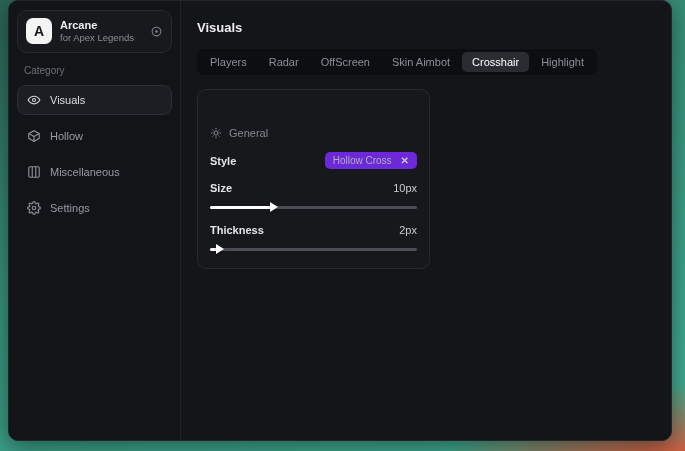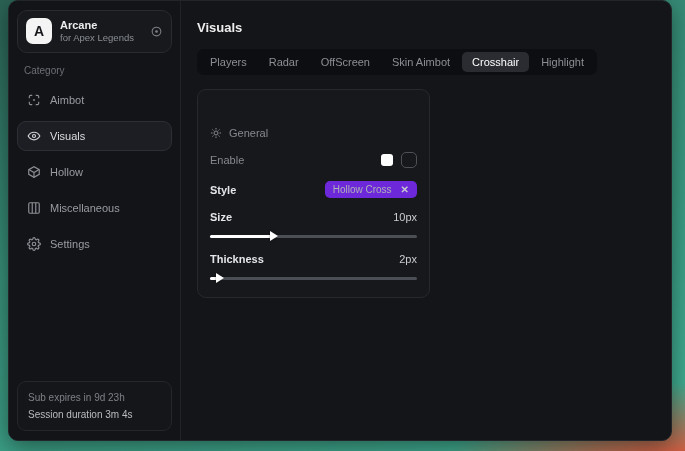--- a/index.html
+++ b/index.html
@@ -120,29 +120,20 @@
           <circle cx="12" cy="12" r="8"></circle>
             <circle cx="12" cy="12" r="2.5" fill="currentColor" stroke="none"></circle>
         </svg>
       </span>
     </div>
 
     <div class="category-label">Category</div>
 
     <div class="nav">
 
-      <div class="nav-item">
-        <span class="nv-icon">
-          <svg width="14" height="14" viewBox="0 0 24 24" fill="none" stroke="currentColor" stroke-width="2">
-            <path d="M4 9V6a2 2 0 0 1 2-2h3M15 4h3a2 2 0 0 1 2 2v3M20 15v3a2 2 0 0 1-2 2h-3M9 20H6a2 2 0 0 1-2-2v-3"></path>
-            <circle cx="12" cy="12" r="1.6" fill="currentColor" stroke="none"></circle>
-          </svg>
-        </span>
-        <span>Aimbot</span>
-      </div>
 
       <div class="nav-item selected">
         <span class="nv-icon">
           <svg width="14" height="14" viewBox="0 0 24 24" fill="none" stroke="currentColor" stroke-width="2">
             <path d="M2 12s3.5-6.5 10-6.5S22 12 22 12s-3.5 6.5-10 6.5S2 12 2 12z"></path>
             <circle cx="12" cy="12" r="2.6"></circle>
           </svg>
         </span>
         <span>Visuals</span>
       </div>
@@ -172,24 +163,20 @@
           <svg width="14" height="14" viewBox="0 0 24 24" fill="none" stroke="currentColor" stroke-width="2">
             <circle cx="12" cy="12" r="3"></circle>
             <path d="M19.4 15a1.7 1.7 0 0 0 .34 1.87l.06.06a2 2 0 1 1-2.83 2.83l-.06-.06a1.7 1.7 0 0 0-1.87-.34 1.7 1.7 0 0 0-1 1.56V21a2 2 0 1 1-4 0v-.09a1.7 1.7 0 0 0-1-1.56 1.7 1.7 0 0 0-1.87.34l-.06.06a2 2 0 1 1-2.83-2.83l.06-.06a1.7 1.7 0 0 0 .34-1.87 1.7 1.7 0 0 0-1.56-1H3a2 2 0 1 1 0-4h.09a1.7 1.7 0 0 0 1.56-1 1.7 1.7 0 0 0-.34-1.87l-.06-.06a2 2 0 1 1 2.83-2.83l.06.06a1.7 1.7 0 0 0 1.87.34h0a1.7 1.7 0 0 0 1-1.56V3a2 2 0 1 1 4 0v.09a1.7 1.7 0 0 0 1 1.56h0a1.7 1.7 0 0 0 1.87-.34l.06-.06a2 2 0 1 1 2.83 2.83l-.06.06a1.7 1.7 0 0 0-.34 1.87v0a1.7 1.7 0 0 0 1.56 1H21a2 2 0 1 1 0 4h-.09a1.7 1.7 0 0 0-1.56 1z"></path>
           </svg>
         </span>
         <span>Settings</span>
       </div>
 
     </div>
 
-    <div class="footer-card">
-      <div class="footer-line1">Sub expires in 9d 23h</div>
-      <div class="footer-line2">Session duration 3m 4s</div>
-    </div>
 
   </div>
 
   <div class="main">
 
     <div class="main-title">Visuals</div>
 
     <div class="tabs">
       <div class="tab">Players</div>
       <div class="tab">Radar</div>
@@ -204,27 +191,20 @@
       <div class="panel-header">
         <span class="ph-icon">
           <svg width="12" height="12" viewBox="0 0 24 24" fill="none" stroke="currentColor" stroke-width="2">
             <circle cx="12" cy="12" r="4"></circle>
             <path d="M12 2v3M12 19v3M2 12h3M19 12h3M4.9 4.9l2.1 2.1M17 17l2.1 2.1M19.1 4.9 17 7M7 17l-2.1 2.1"></path>
           </svg>
         </span>
         <span>General</span>
       </div>
 
-      <div class="row">
-        <span class="lbl-muted">Enable</span>
-        <span class="controls">
-          <span class="swatch"></span>
-          <span class="checkbox"></span>
-        </span>
-      </div>
 
       <div class="row">
         <span class="lbl-strong">Style</span>
         <span class="tag">
           <span>Hollow Cross</span>
           <span class="tag-x">✕</span>
         </span>
       </div>
 
       <div class="row">

